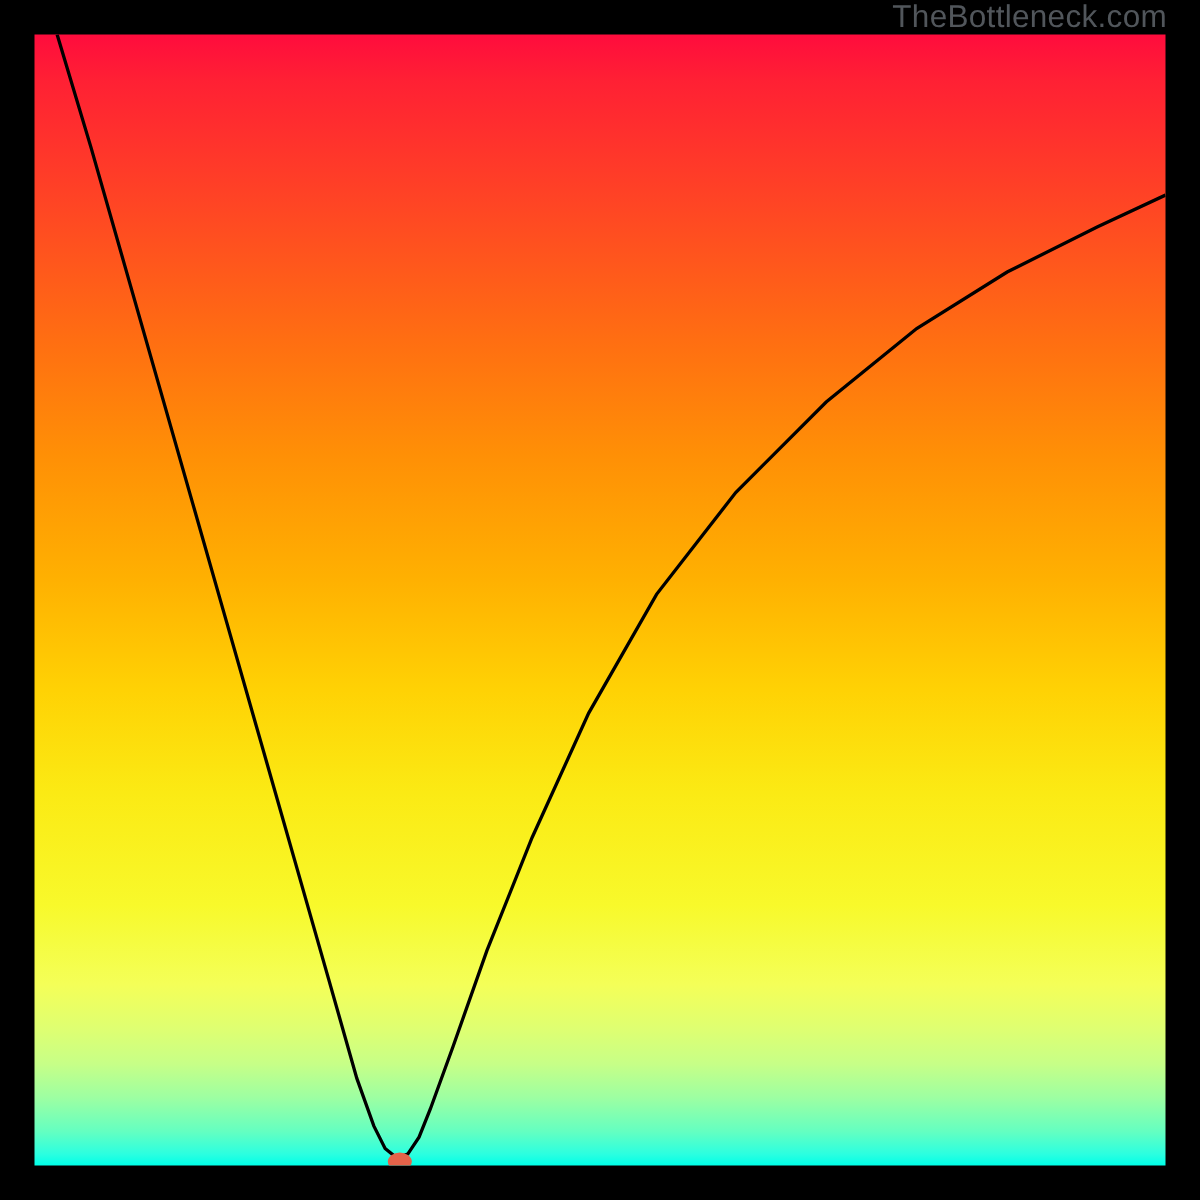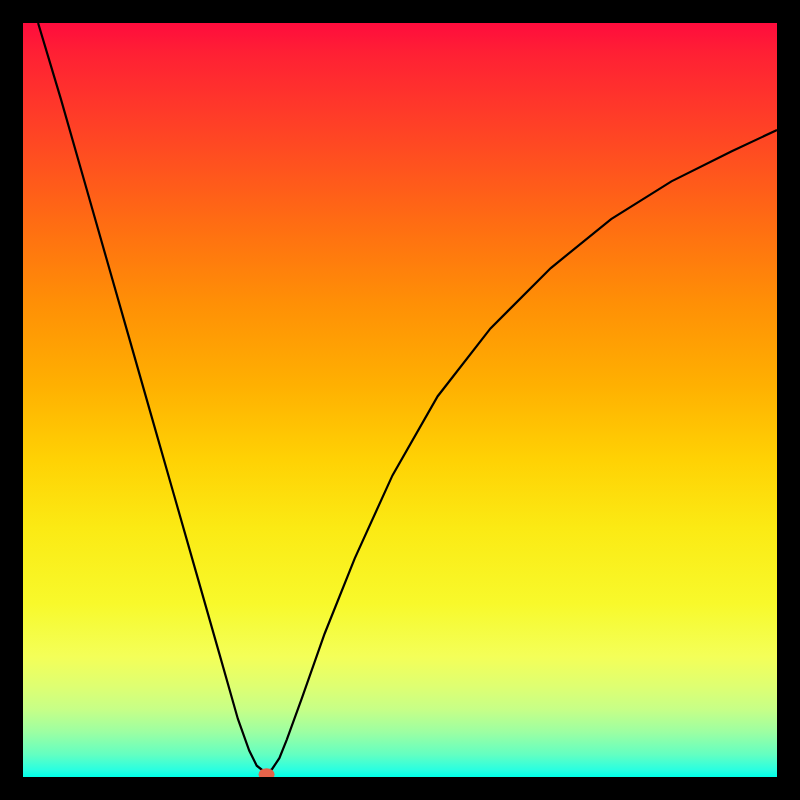--- a/index.html
+++ b/index.html
@@ -78,13 +78,14 @@
 <body>
 
 <div class="chart-container">
   <div class="plot-area">
     <div class="gradient-bg"></div>
     <svg class="curve-svg" viewBox="0 0 754 754" preserveAspectRatio="none">
       <path id="bottleneck-path" class="curve-path" d="M15.08 0.00 L37.70 75.40 L60.32 154.57 L82.94 233.74 L105.56 312.91 L128.18 392.08 L150.80 471.25 L173.42 550.42 L196.04 629.59 L214.89 695.94 L226.20 727.61 L233.74 742.69 L241.28 748.72 L248.82 746.46 L256.36 735.15 L263.90 716.30 L278.98 674.83 L301.60 610.74 L331.76 535.34 L369.46 452.40 L414.70 373.23 L467.48 305.37 L527.80 245.05 L588.12 196.04 L648.44 158.34 L708.76 128.18 L754.00 107.07"></path>
       <ellipse id="min-marker" class="marker" cx="243.54" cy="751.36" rx="8" ry="6"></ellipse>
     </svg>
   </div>
+  <div class="watermark">TheBottleneck.com</div>
 </div>
 
 </body></html>

